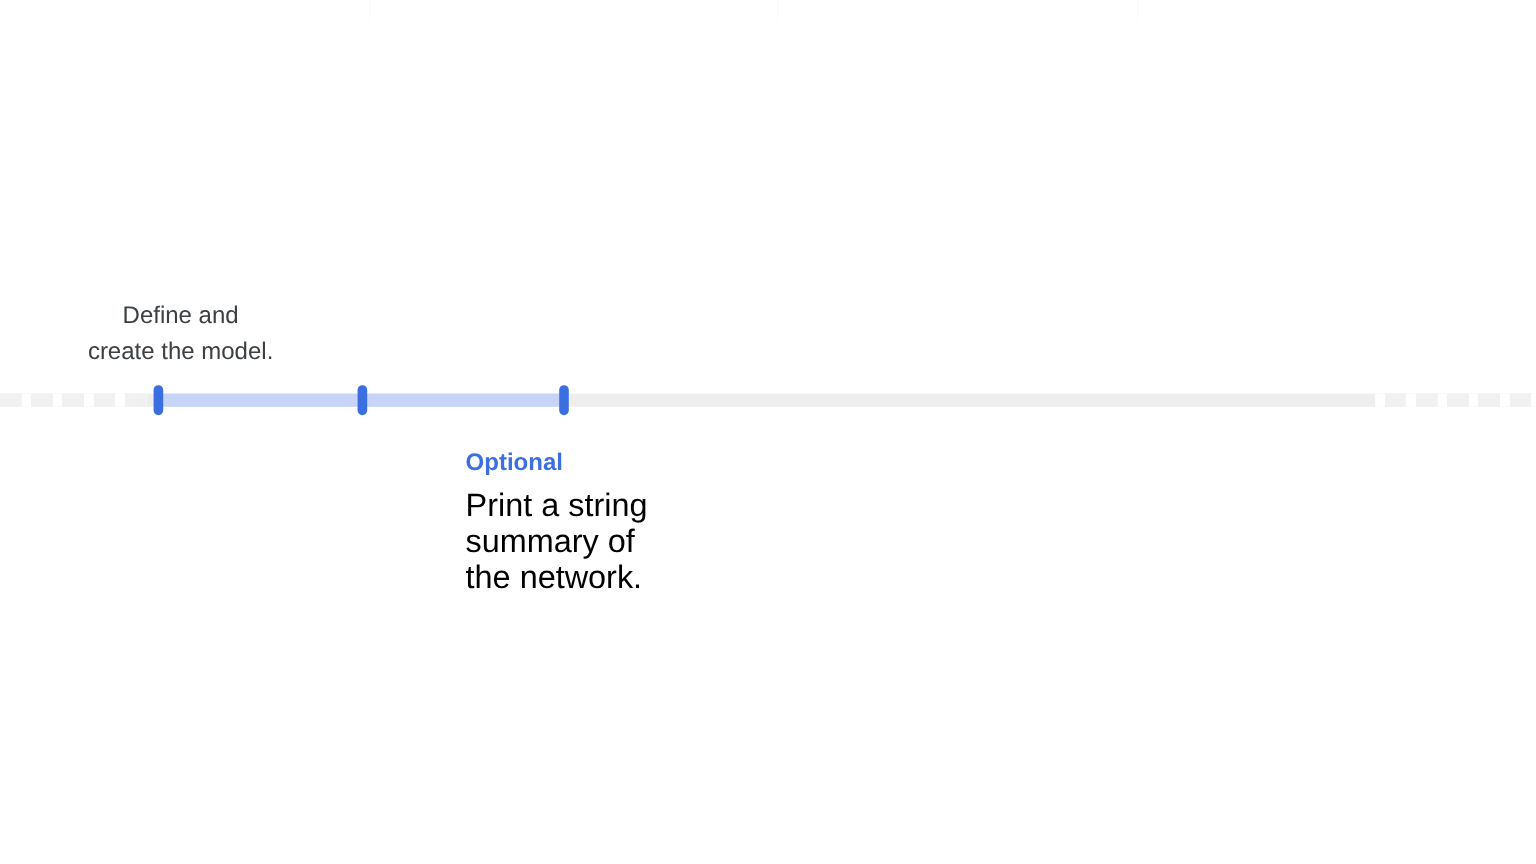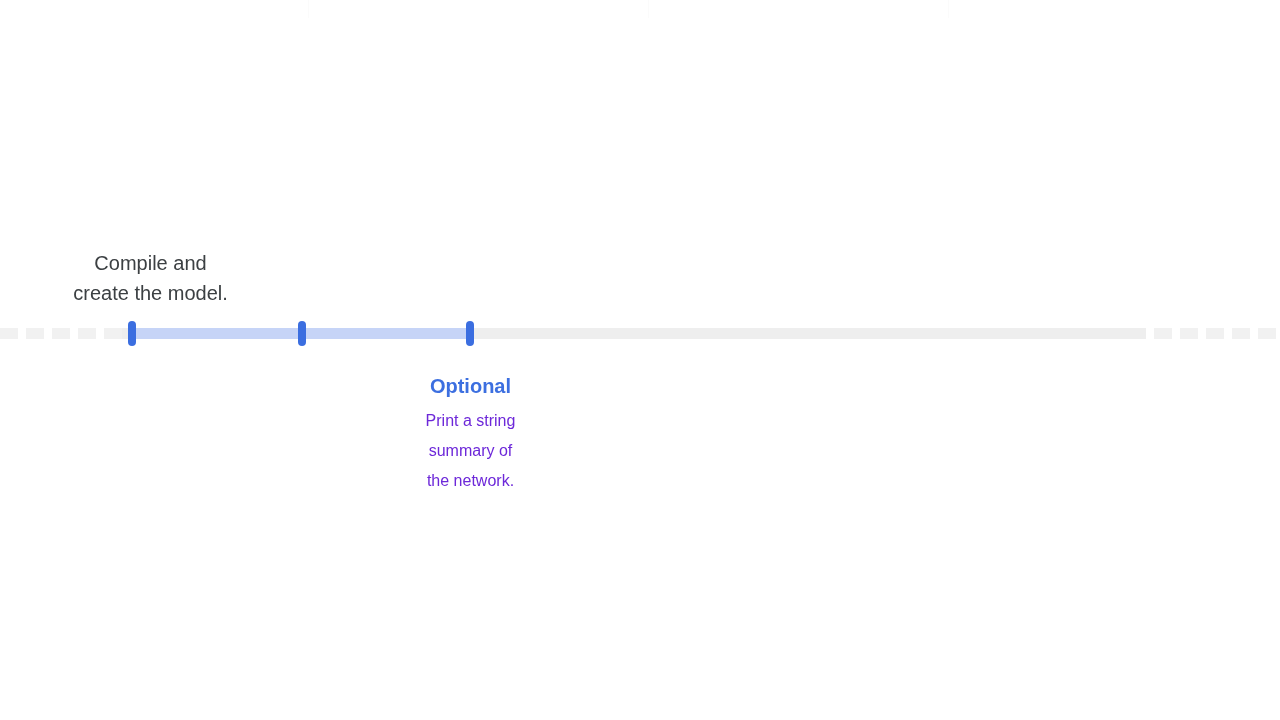--- a/index.html
+++ b/index.html
@@ -114,32 +114,31 @@
     font-size: 20px;
     line-height: 30px;
     white-space: pre-line;
   }
   .label-above {
     bottom: 412px;
   }
   .optional-block {
     position: absolute;
     top: 372px;
-    text-align: center;
   }
   .optional-title {
     color: #3c6fe0;
     font-size: 20px;
     line-height: 28px;
     font-weight: 600;
     margin-bottom: 6px;
   }
   .optional-body {
-    color: #6d28d9;
-    font-size: 16px;
+    color: #000000;
+    font-size: 27px;
     line-height: 30px;
     white-space: pre-line;
   }
 </style>
 </head>
 <body>
 
 <div class="top-seams">
   <div class="seam" style="left:308px"></div>
   <div class="seam" style="left:648px"></div>
@@ -152,21 +151,21 @@
     <div class="track-base"></div>
     <div class="track-fill"></div>
     <div class="track-fade-left"></div>
     <div class="track-fade-right"></div>
   </div>
 
   <div class="marker" style="left:128px"></div>
   <div class="marker" style="left:298px"></div>
   <div class="marker" style="left:466px"></div>
 
-  <div class="step-label label-above" style="left:52px; width:197px">Compile and
+  <div class="step-label label-above" style="left:52px; width:197px">Define and
 create the model.</div>
 
 
   <div class="optional-block" style="left:388px; width:165px">
     <div class="optional-title">Optional</div>
     <div class="optional-body">Print a string
 summary of
 the network.</div>
   </div>
 

